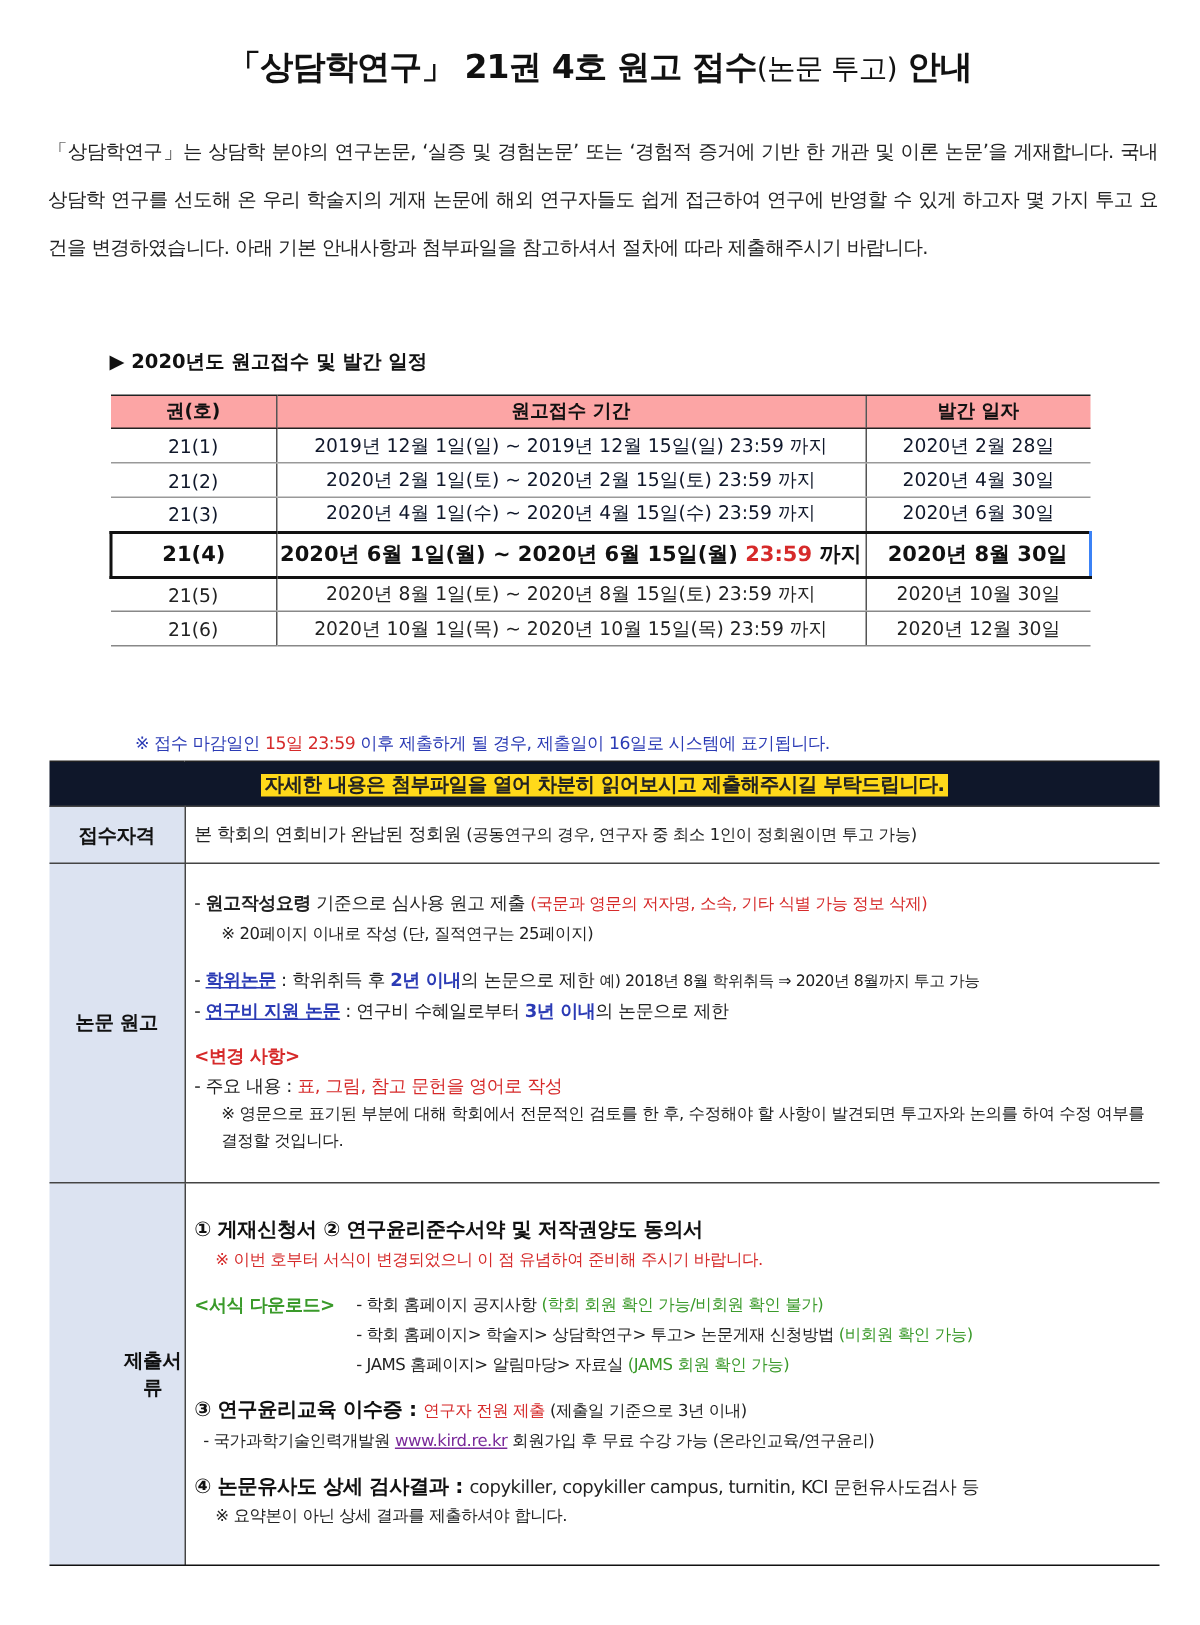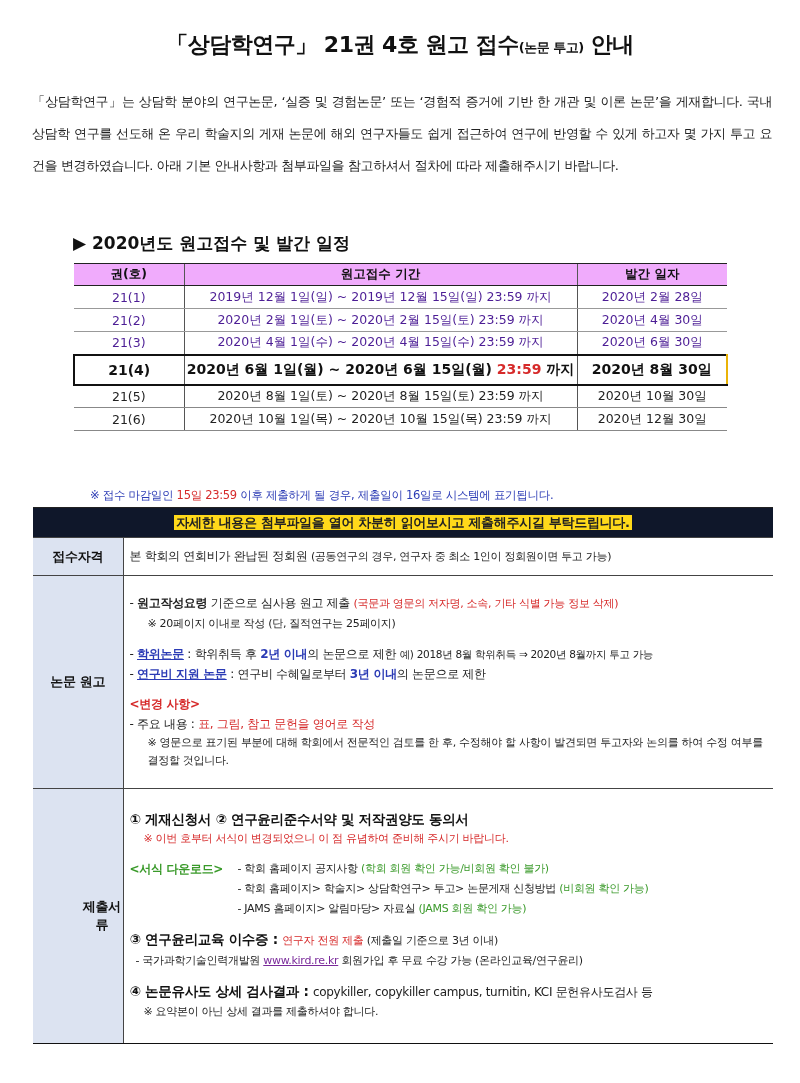--- a/index.html
+++ b/index.html
@@ -5,46 +5,46 @@
   * { box-sizing: border-box; margin: 0; padding: 0; }
   body {
     width: 800px; height: 1083px; background: #ffffff; overflow: hidden;
     font-family: "DejaVu Sans", "Liberation Sans", sans-serif; color: #222;
     position: relative;
   }
   .title {
     position: absolute; top: 30px; left: 0; width: 800px; text-align: center;
     font-size: 22px; font-weight: bold; color: #111; letter-spacing: -0.5px;
   }
-  .title .small { font-size: 13px; font-weight: bold; }
+  .title .small { font-size: 19px; font-weight: normal; }
   .intro {
     position: absolute; top: 86px; left: 32px; width: 740px;
     font-size: 13px; line-height: 32px; color: #222; letter-spacing: -0.4px;
     text-align: justify;
   }
   .sched-title {
-    position: absolute; top: 232px; left: 73px; font-size: 17px; font-weight: bold; color: #111;
+    position: absolute; top: 232px; left: 73px; font-size: 13px; font-weight: bold; color: #111;
   }
   table.sched {
     position: absolute; top: 263px; left: 73px; width: 655px;
     border-collapse: collapse; font-size: 12.5px;
   }
   table.sched th {
-    background: #f0abfc; font-weight: bold; height: 22px; color: #111;
+    background: #fca5a5; font-weight: bold; height: 22px; color: #111;
     border-top: 1.5px solid #222; border-bottom: 1.5px solid #222;
   }
   table.sched td { height: 23px; text-align: center; border-bottom: 1px solid #444; }
   table.sched th + th, table.sched td + td { border-left: 1px solid #555; }
-  table.sched tr.past td { color: #4c1d95; border-bottom: 1.5px solid #999; }
+  table.sched tr.past td { color: #0f172a; border-bottom: 1.5px solid #999; }
   table.sched tr.current td {
     height: 30px; font-size: 14px; font-weight: bold; color: #111;
     border-top: 2px solid #111; border-bottom: 2px solid #111;
   }
   table.sched tr.current td:first-child { border-left: 2px solid #111; }
-  table.sched tr.current td:last-child { border-right: 2px solid #eab308; }
+  table.sched tr.current td:last-child { border-right: 2px solid #3b82f6; }
   table.sched tr.future td { color: #222; border-bottom: 1.5px solid #888; }
   .red { color: #d62a2a; }
   .blue { color: #2b3bb5; }
   .green { color: #3a9a2a; }
   .notes { position: absolute; top: 446px; left: 90px; font-size: 11.5px; line-height: 19px; letter-spacing: -0.3px; }
   .notes .n1 { color: #2b3bb5; margin-top: 40px; }
   .notes .n2 { color: #d62a2a; }
   table.info {
     position: absolute; top: 507px; left: 33px; width: 740px;
     border-collapse: collapse; font-size: 12px; letter-spacing: -0.3px;

